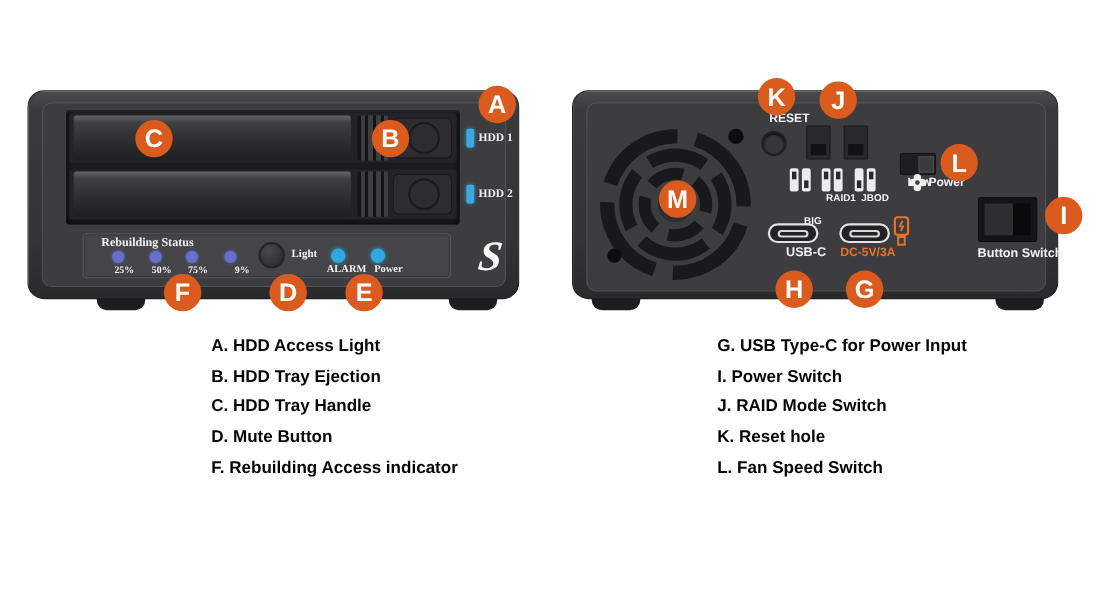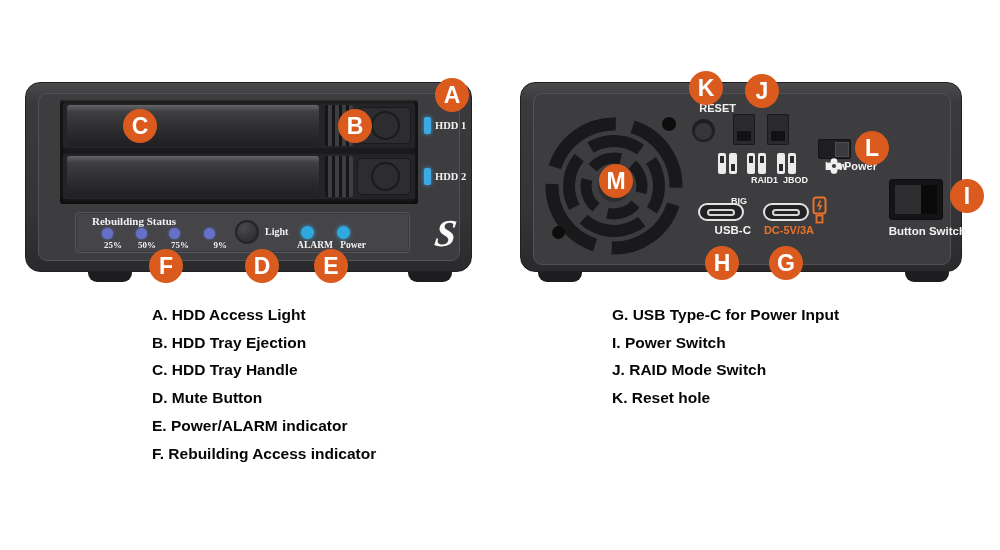--- a/index.html
+++ b/index.html
@@ -123,21 +123,21 @@
   .callout {
     position:absolute; width:34px; height:34px; border-radius:50%; z-index:6;
     background:#DB5A1E; color:#ffffff; font-weight:bold; font-size:23px;
     text-align:center; line-height:34px;
   }
 
   
   .legend { position:absolute; top:301px; color:#060606; font-weight:bold; font-size:15.5px; }
   .legend-left { left:152px; }
   .legend-right { left:612px; }
-  .legend .row { height:27.8px; display:flex; align-items:center; white-space:nowrap; }
+  .legend .row { height:27.8px; display:flex; align-items:center; white-space:nowrap;margin-left:40px; }
   .row.indent { padding-left:22px; }
 </style>
 </head>
 <body>
 
 <div class="foot" style="left:88px;"></div>
 <div class="foot" style="left:408px;"></div>
 <div class="foot" style="left:538px;"></div>
 <div class="foot" style="left:905px;"></div>
 
@@ -288,21 +288,21 @@
 <div class="callout" style="left:745px; top:74px;">J</div>
 <div class="callout" style="left:689px; top:71px;">K</div>
 <div class="callout" style="left:855px; top:131px;">L</div>
 <div class="callout" style="left:599px; top:164px;">M</div>
 
 <div class="legend legend-left">
   <div class="row">A. HDD Access Light</div>
   <div class="row">B. HDD Tray Ejection</div>
   <div class="row">C. HDD Tray Handle</div>
   <div class="row">D. Mute Button</div>
-  <div class="row">E. Power/ALARM indicator</div>
   <div class="row">F. Rebuilding Access indicator</div>
 </div>
 <div class="legend legend-right">
   <div class="row">G. USB Type-C for Power Input</div>
   <div class="row">I. Power Switch</div>
   <div class="row">J. RAID Mode Switch</div>
   <div class="row">K. Reset hole</div>
+  <div class="row">L. Fan Speed Switch</div>
 </div>
 
 </body></html>

